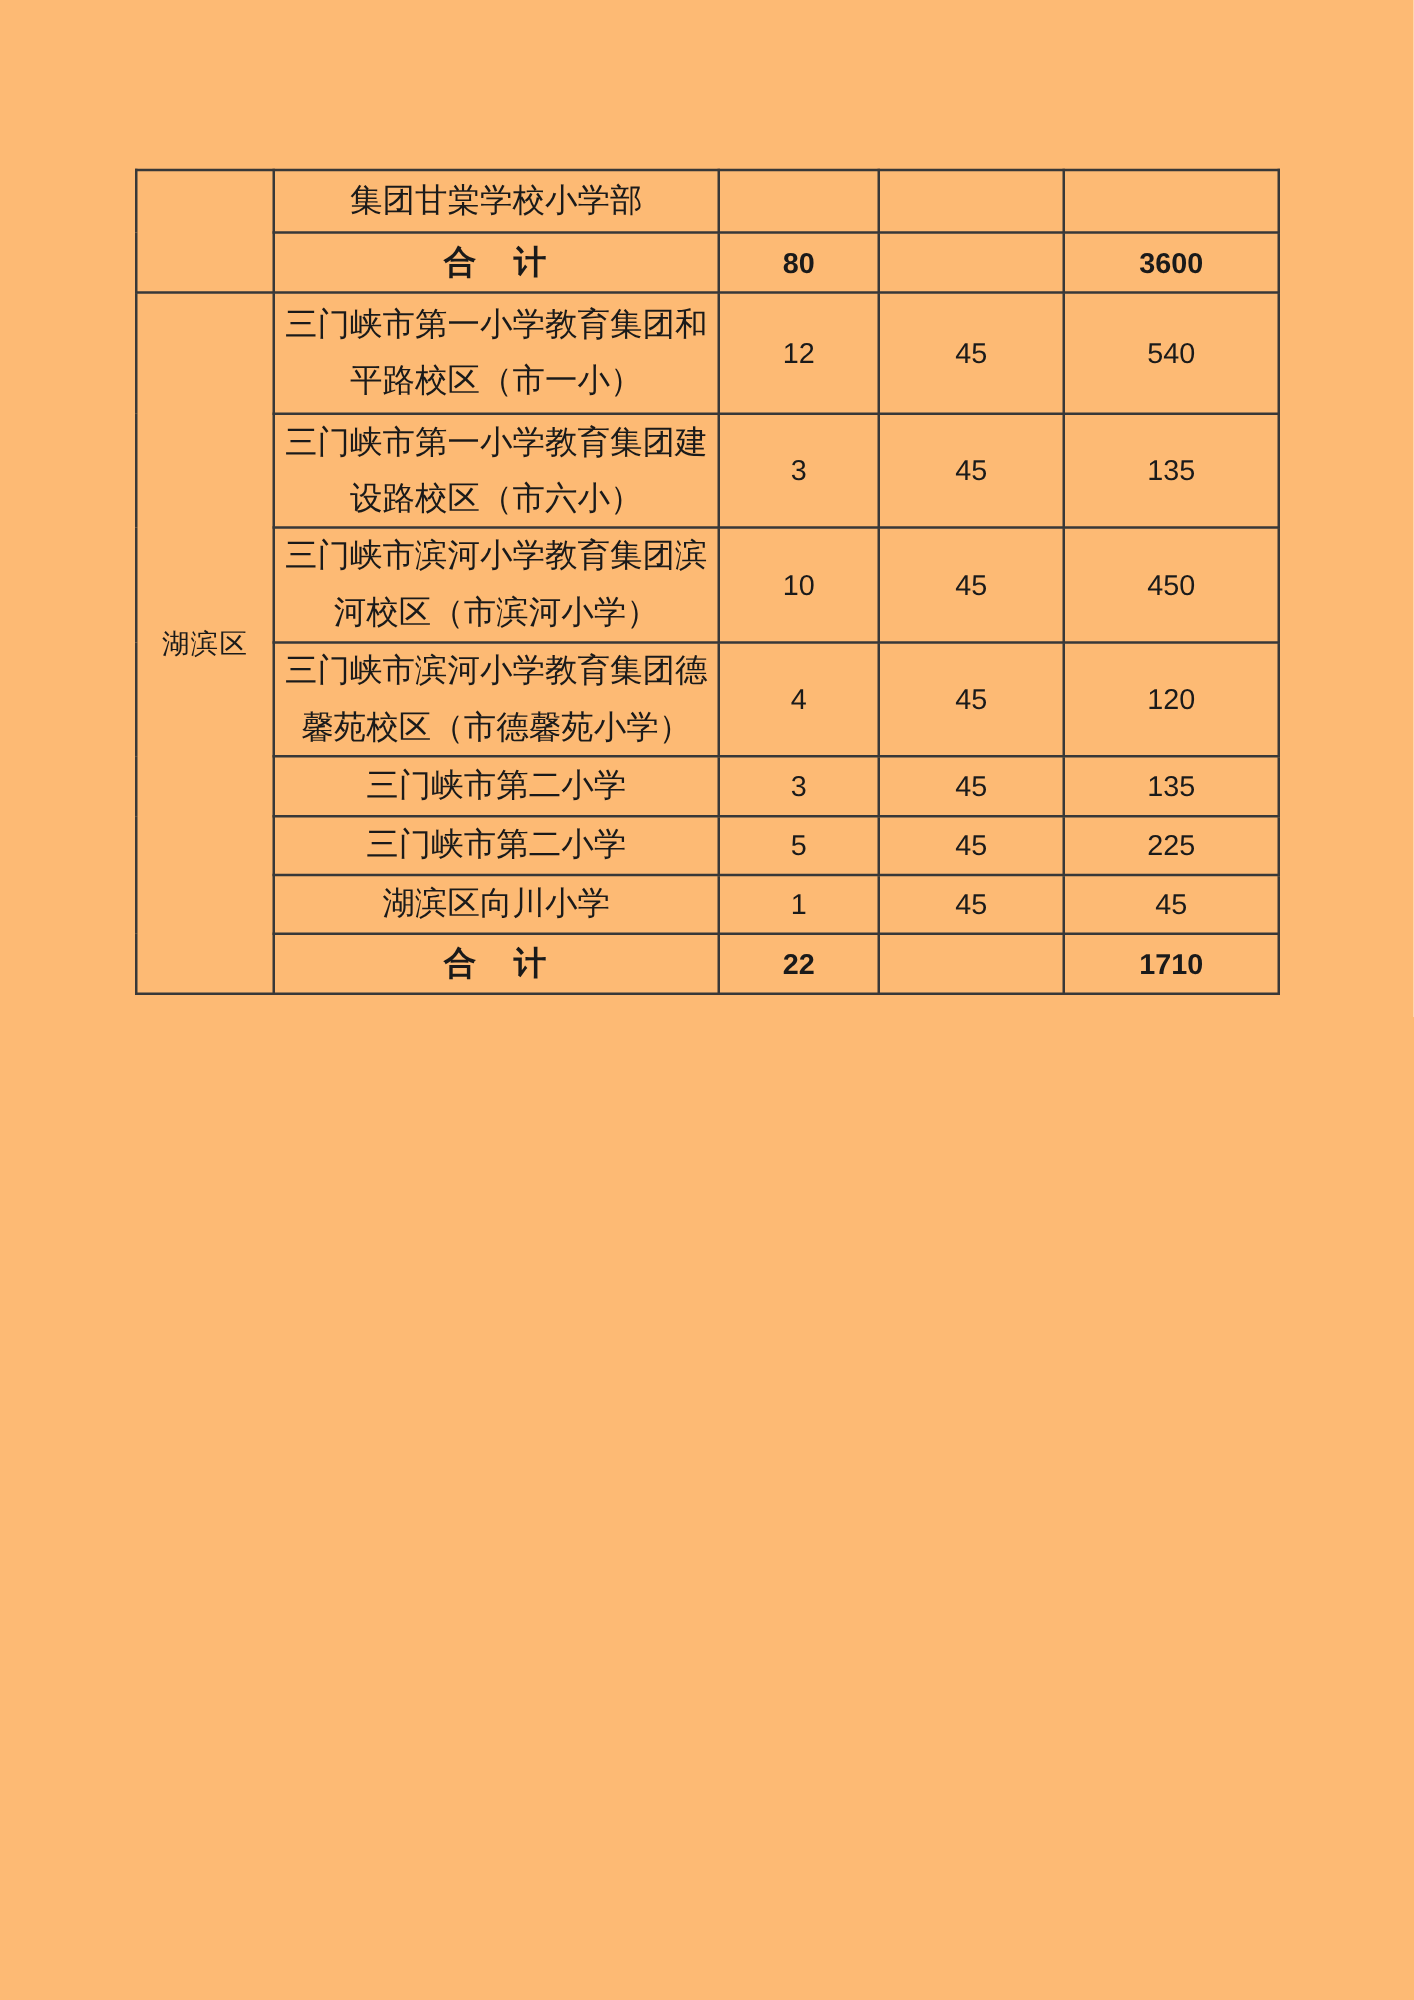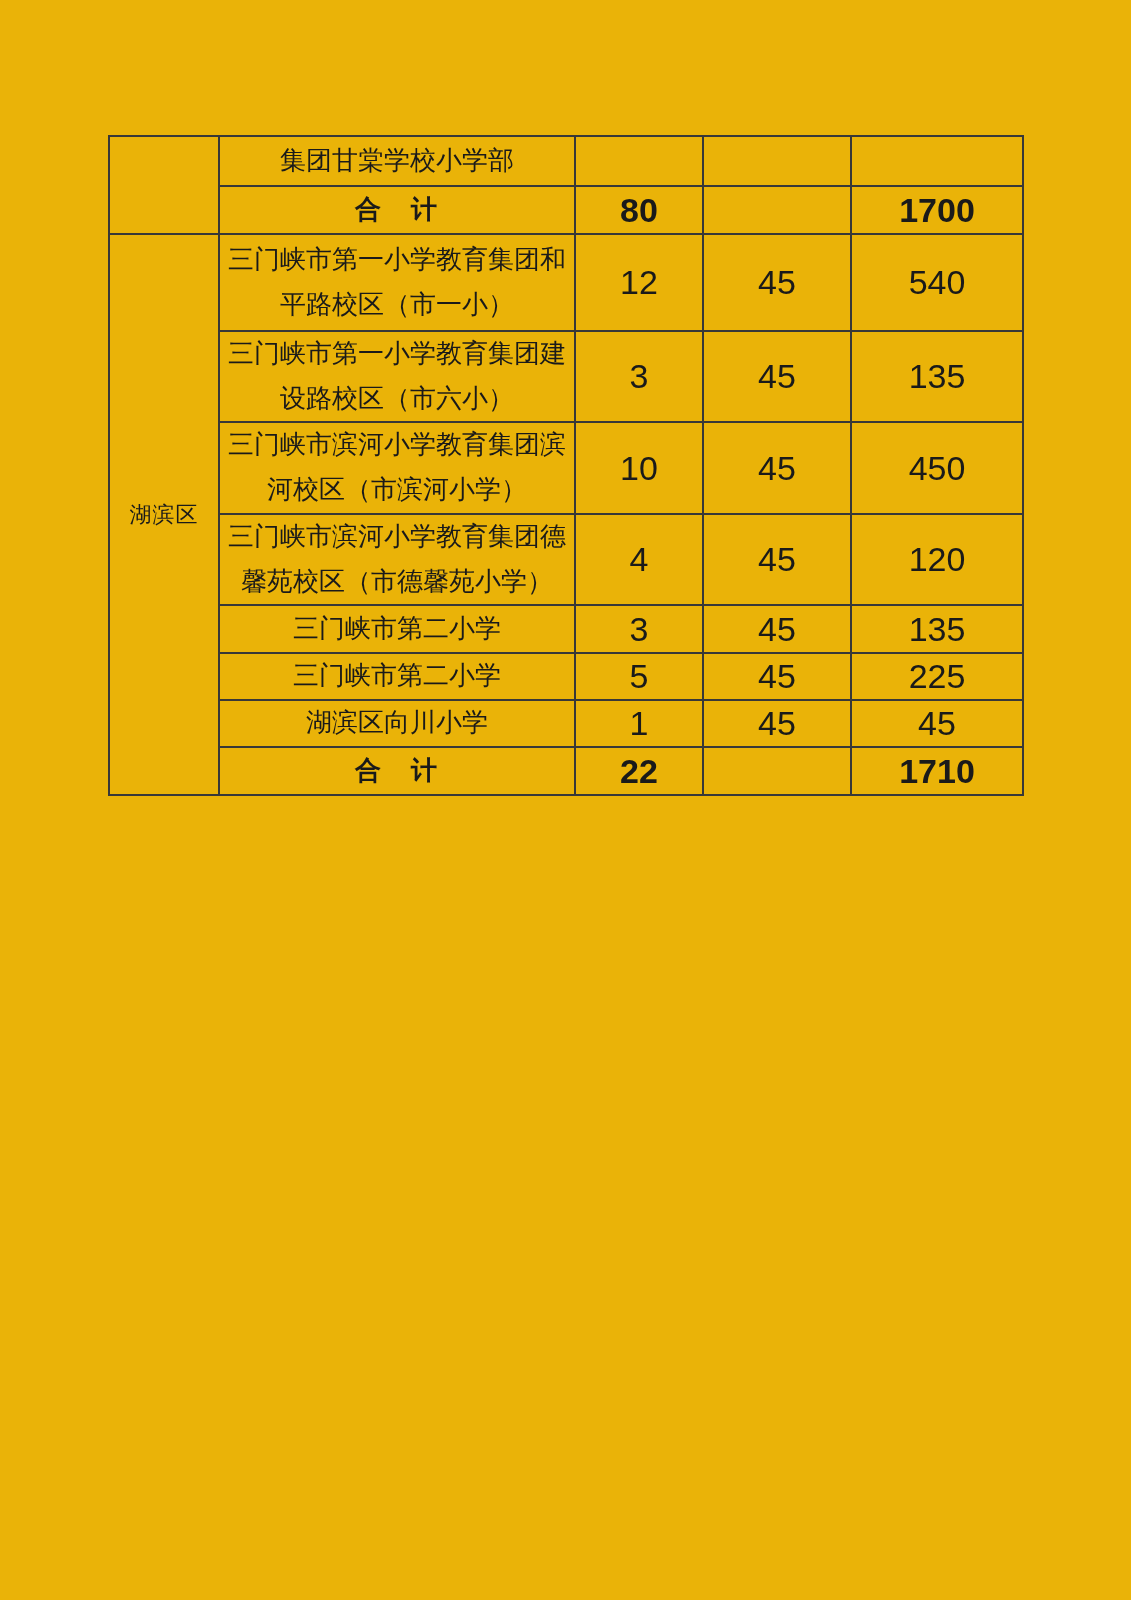--- a/index.html
+++ b/index.html
@@ -4,21 +4,21 @@
 <style>
   html, body {
     margin: 0;
     padding: 0;
     background: #ffffff;
   }
   .page {
     position: relative;
     width: 1131px;
     height: 1600px;
-    background: #eab308;
+    background: #fdba74;
     overflow: hidden;
     font-family: "Liberation Serif", "DejaVu Serif", serif;
     color: #1a1a1a;
   }
   table.alloc {
     position: absolute;
     left: 108px;
     top: 135px;
     width: 914px;
     border-collapse: collapse;
@@ -50,21 +50,21 @@
     letter-spacing: 1px;
   }
   td.school {
     font-size: 26px;
     line-height: 1.72;
     white-space: pre-line;
     padding: 0 4px;
   }
   td.num {
     font-family: "Liberation Sans", "DejaVu Sans", sans-serif;
-    font-size: 34px;
+    font-size: 23px;
   }
   tr.total-row td.school {
     font-weight: 700;
     letter-spacing: 2px;
   }
   tr.total-row td.num {
     font-weight: 700;
   }
 </style>
 </head>
@@ -85,21 +85,21 @@
         <td class="region" rowspan="2"></td>
         <td class="school">集团甘棠学校小学部</td>
         <td class="num"></td>
         <td class="num"></td>
         <td class="num"></td>
       </tr>
       <tr class="h48 total-row">
         <td class="school">合　计</td>
         <td class="num">80</td>
         <td class="num"></td>
-        <td class="num">1700</td>
+        <td class="num">3600</td>
       </tr>
 
       <tr class="h97">
         <td class="region" rowspan="8">湖滨区</td>
         <td class="school">三门峡市第一小学教育集团和
 平路校区（市一小）</td>
         <td class="num">12</td>
         <td class="num">45</td>
         <td class="num">540</td>
       </tr>

